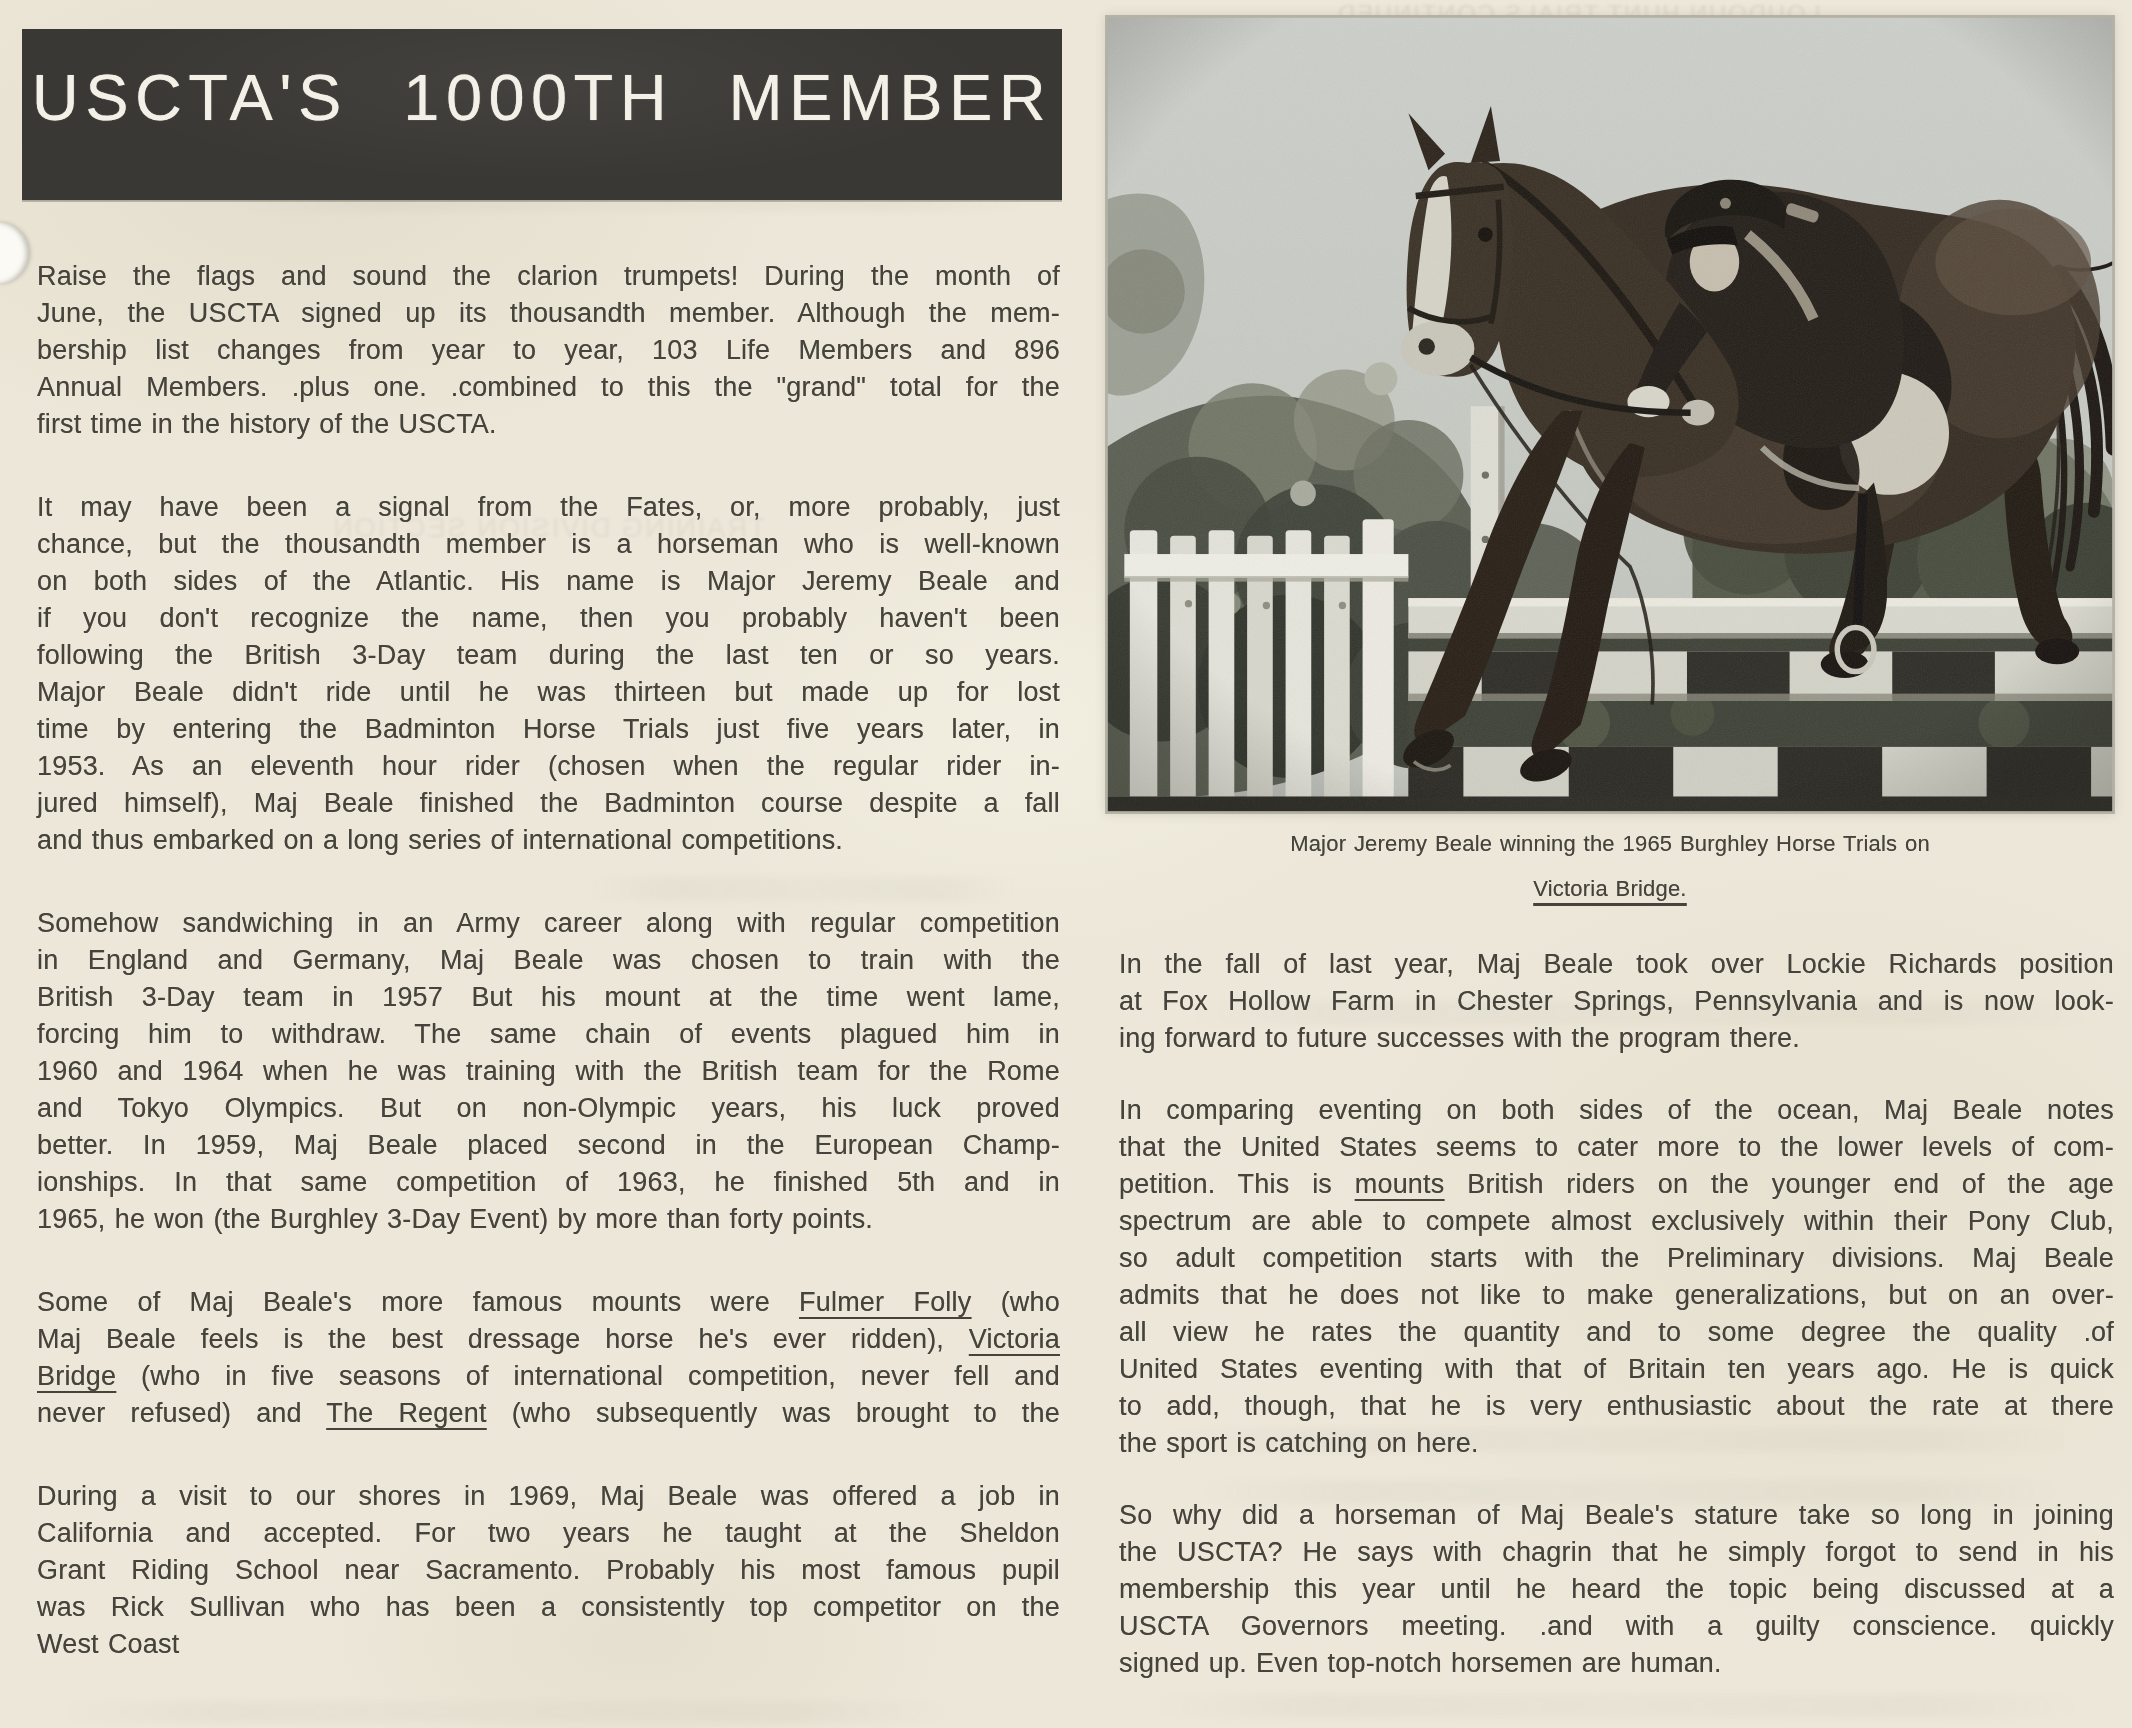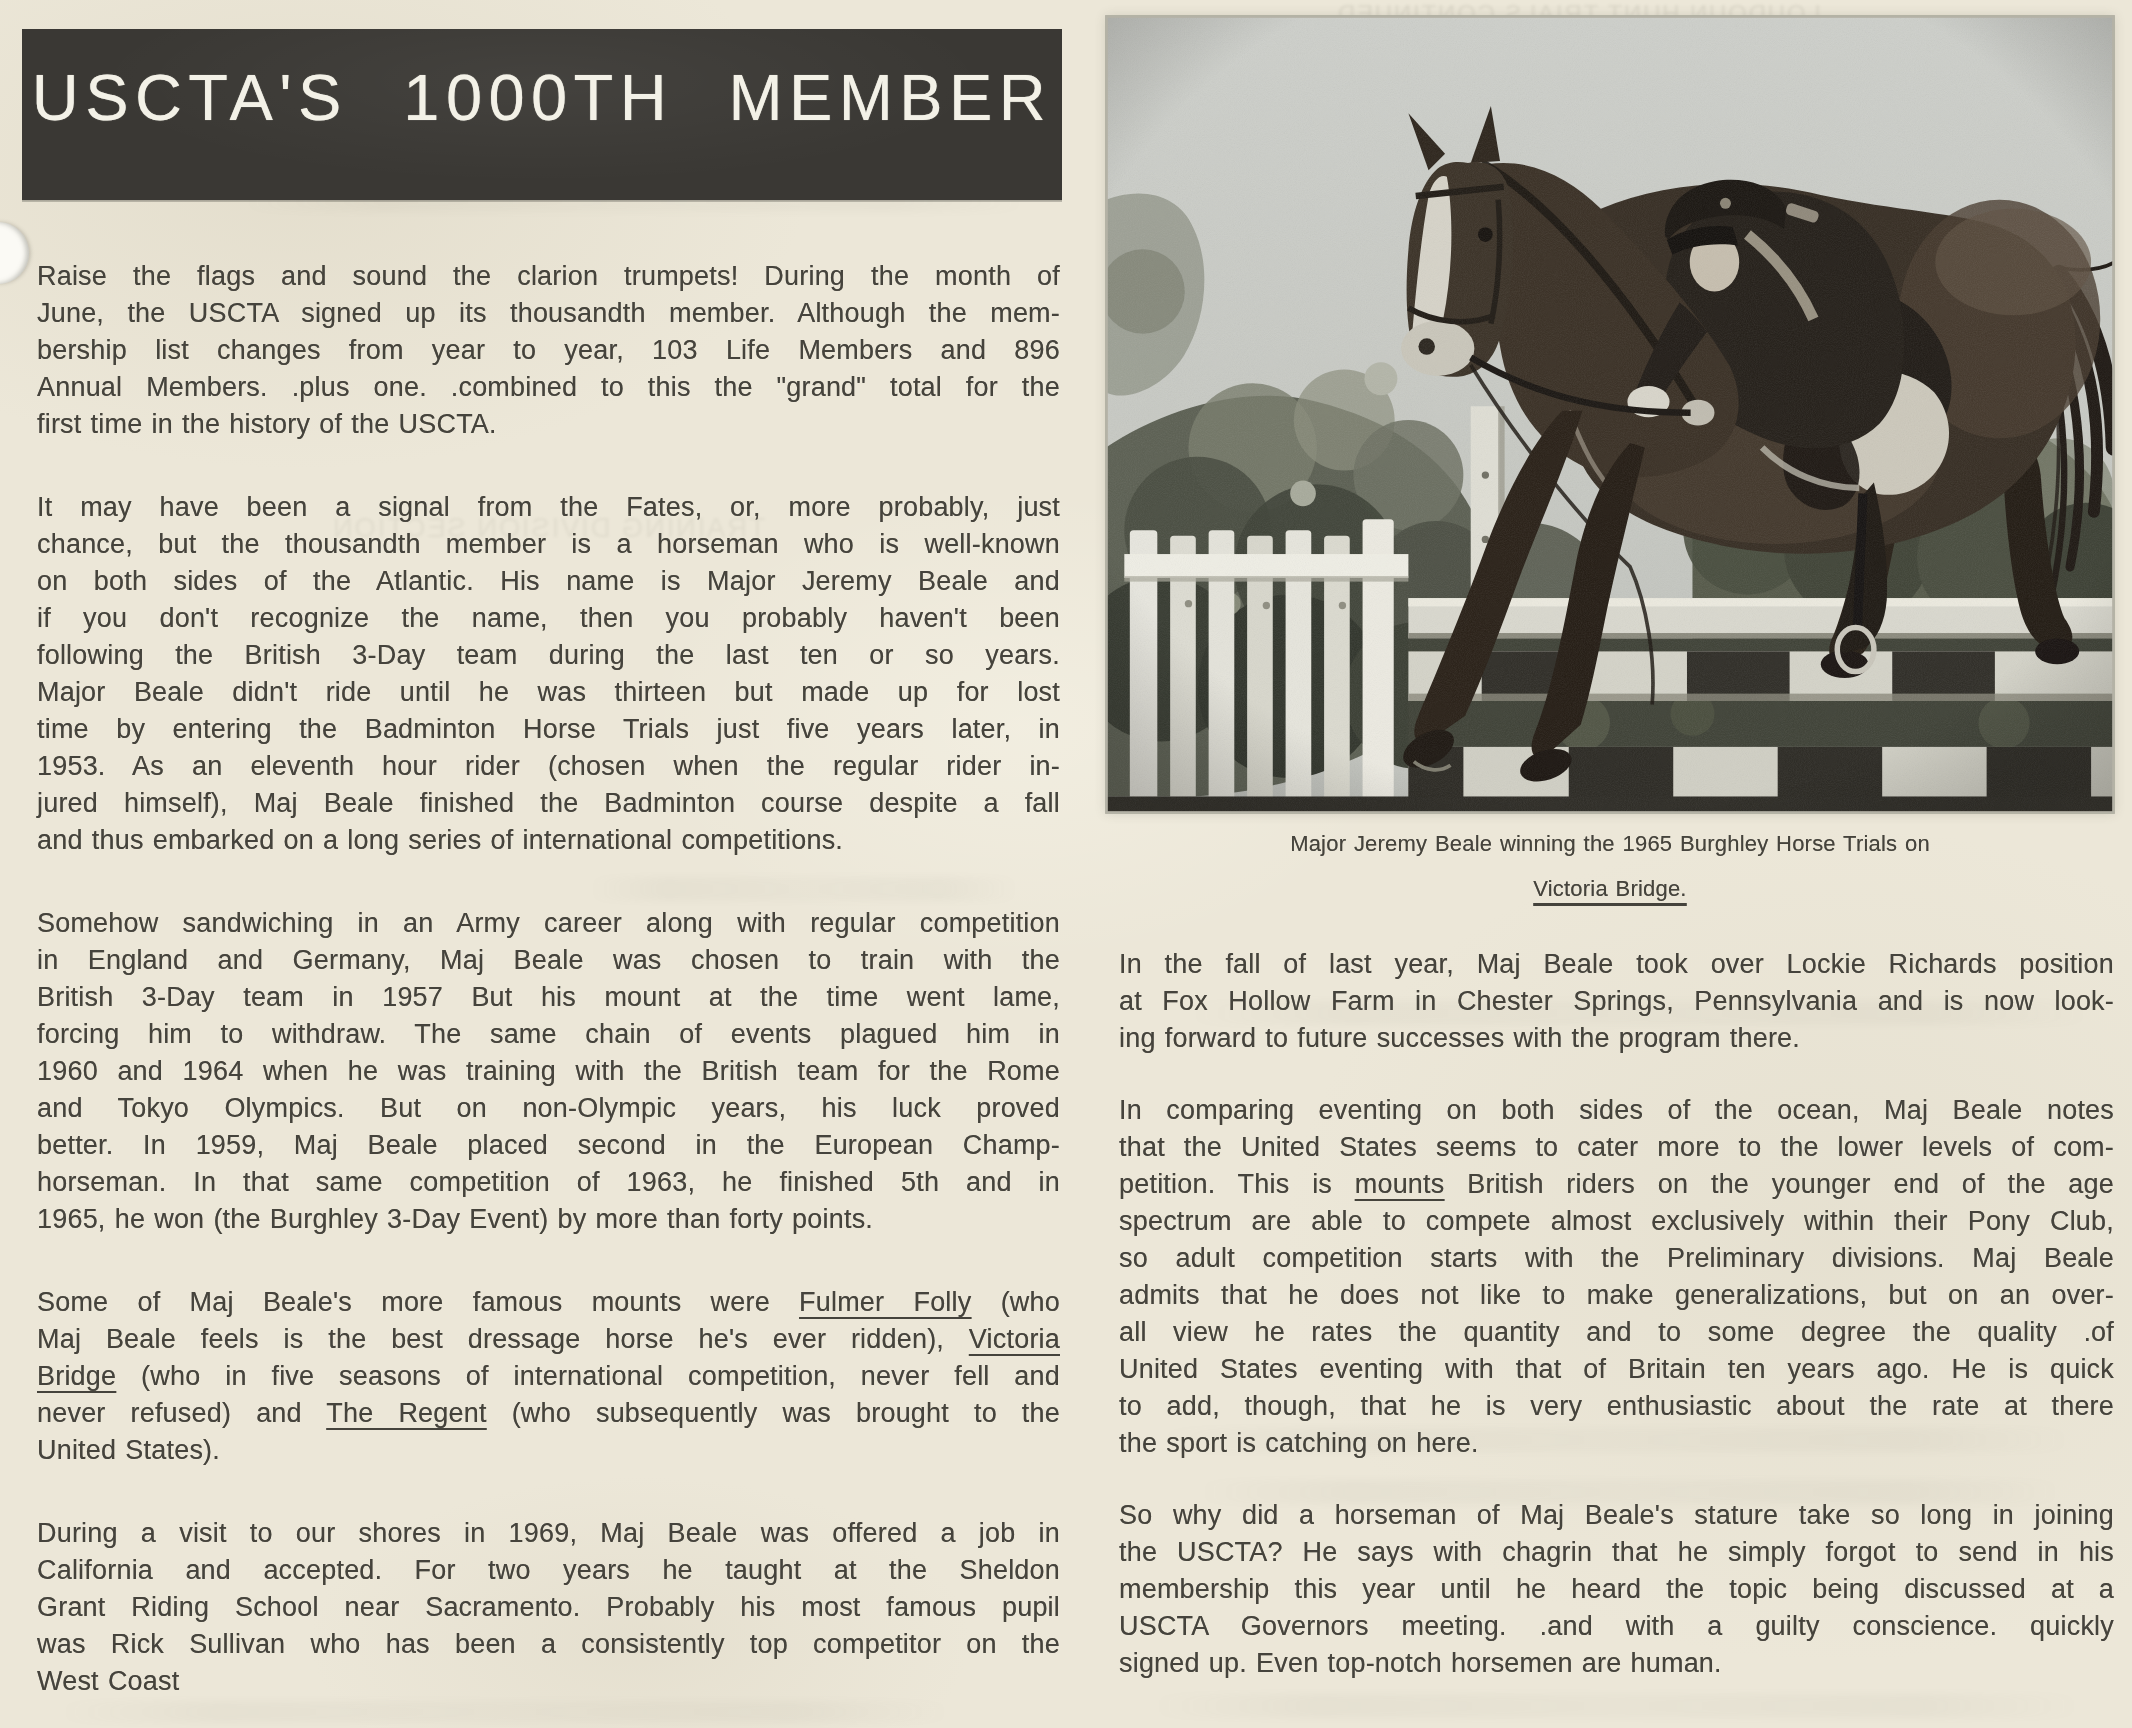--- a/index.html
+++ b/index.html
@@ -151,29 +151,28 @@
         <div class="tline last"><span>and thus embarked on a long series of international competitions.</span></div>
       </div>
       <div class="para">
         <div class="tline"><span>Somehow sandwiching in an Army career along with regular competition</span></div>
         <div class="tline"><span>in England and Germany, Maj Beale was chosen to train with the</span></div>
         <div class="tline"><span>British 3-Day team in 1957  But his mount at the time went lame,</span></div>
         <div class="tline"><span>forcing him to withdraw.  The same chain of events plagued him in</span></div>
         <div class="tline"><span>1960 and 1964 when he was training with the British team for the Rome</span></div>
         <div class="tline"><span>and Tokyo Olympics.  But on non-Olympic years, his luck proved</span></div>
         <div class="tline"><span>better.  In 1959, Maj Beale placed second in the European Champ-</span></div>
-        <div class="tline"><span>horseman.  In that same competition of 1963, he finished 5th and in</span></div>
+        <div class="tline"><span>ionships.  In that same competition of 1963, he finished 5th and in</span></div>
         <div class="tline last"><span>1965, he won (the Burghley 3-Day Event) by more than forty points.</span></div>
       </div>
       <div class="para">
         <div class="tline"><span>Some of Maj Beale's more famous mounts were </span><span class="u">Fulmer Folly</span><span> (who</span></div>
         <div class="tline"><span>Maj Beale feels is the best dressage horse he's ever ridden), </span><span class="u">Victoria</span></div>
         <div class="tline"><span class="u">Bridge</span><span> (who in five seasons of international competition, never fell and</span></div>
         <div class="tline"><span>never refused) and </span><span class="u">The Regent</span><span> (who subsequently was brought to the</span></div>
-        <div class="tline last"><span>United States).</span></div>
       </div>
       <div class="para">
         <div class="tline"><span>During a visit to our shores in 1969, Maj Beale was offered a job in</span></div>
         <div class="tline"><span>California and accepted.  For two years he taught at the Sheldon</span></div>
         <div class="tline"><span>Grant Riding School near Sacramento.  Probably his most famous pupil</span></div>
         <div class="tline"><span>was Rick Sullivan who has been a consistently top competitor on the</span></div>
         <div class="tline last"><span>West Coast</span></div>
       </div>
     </div>
 

